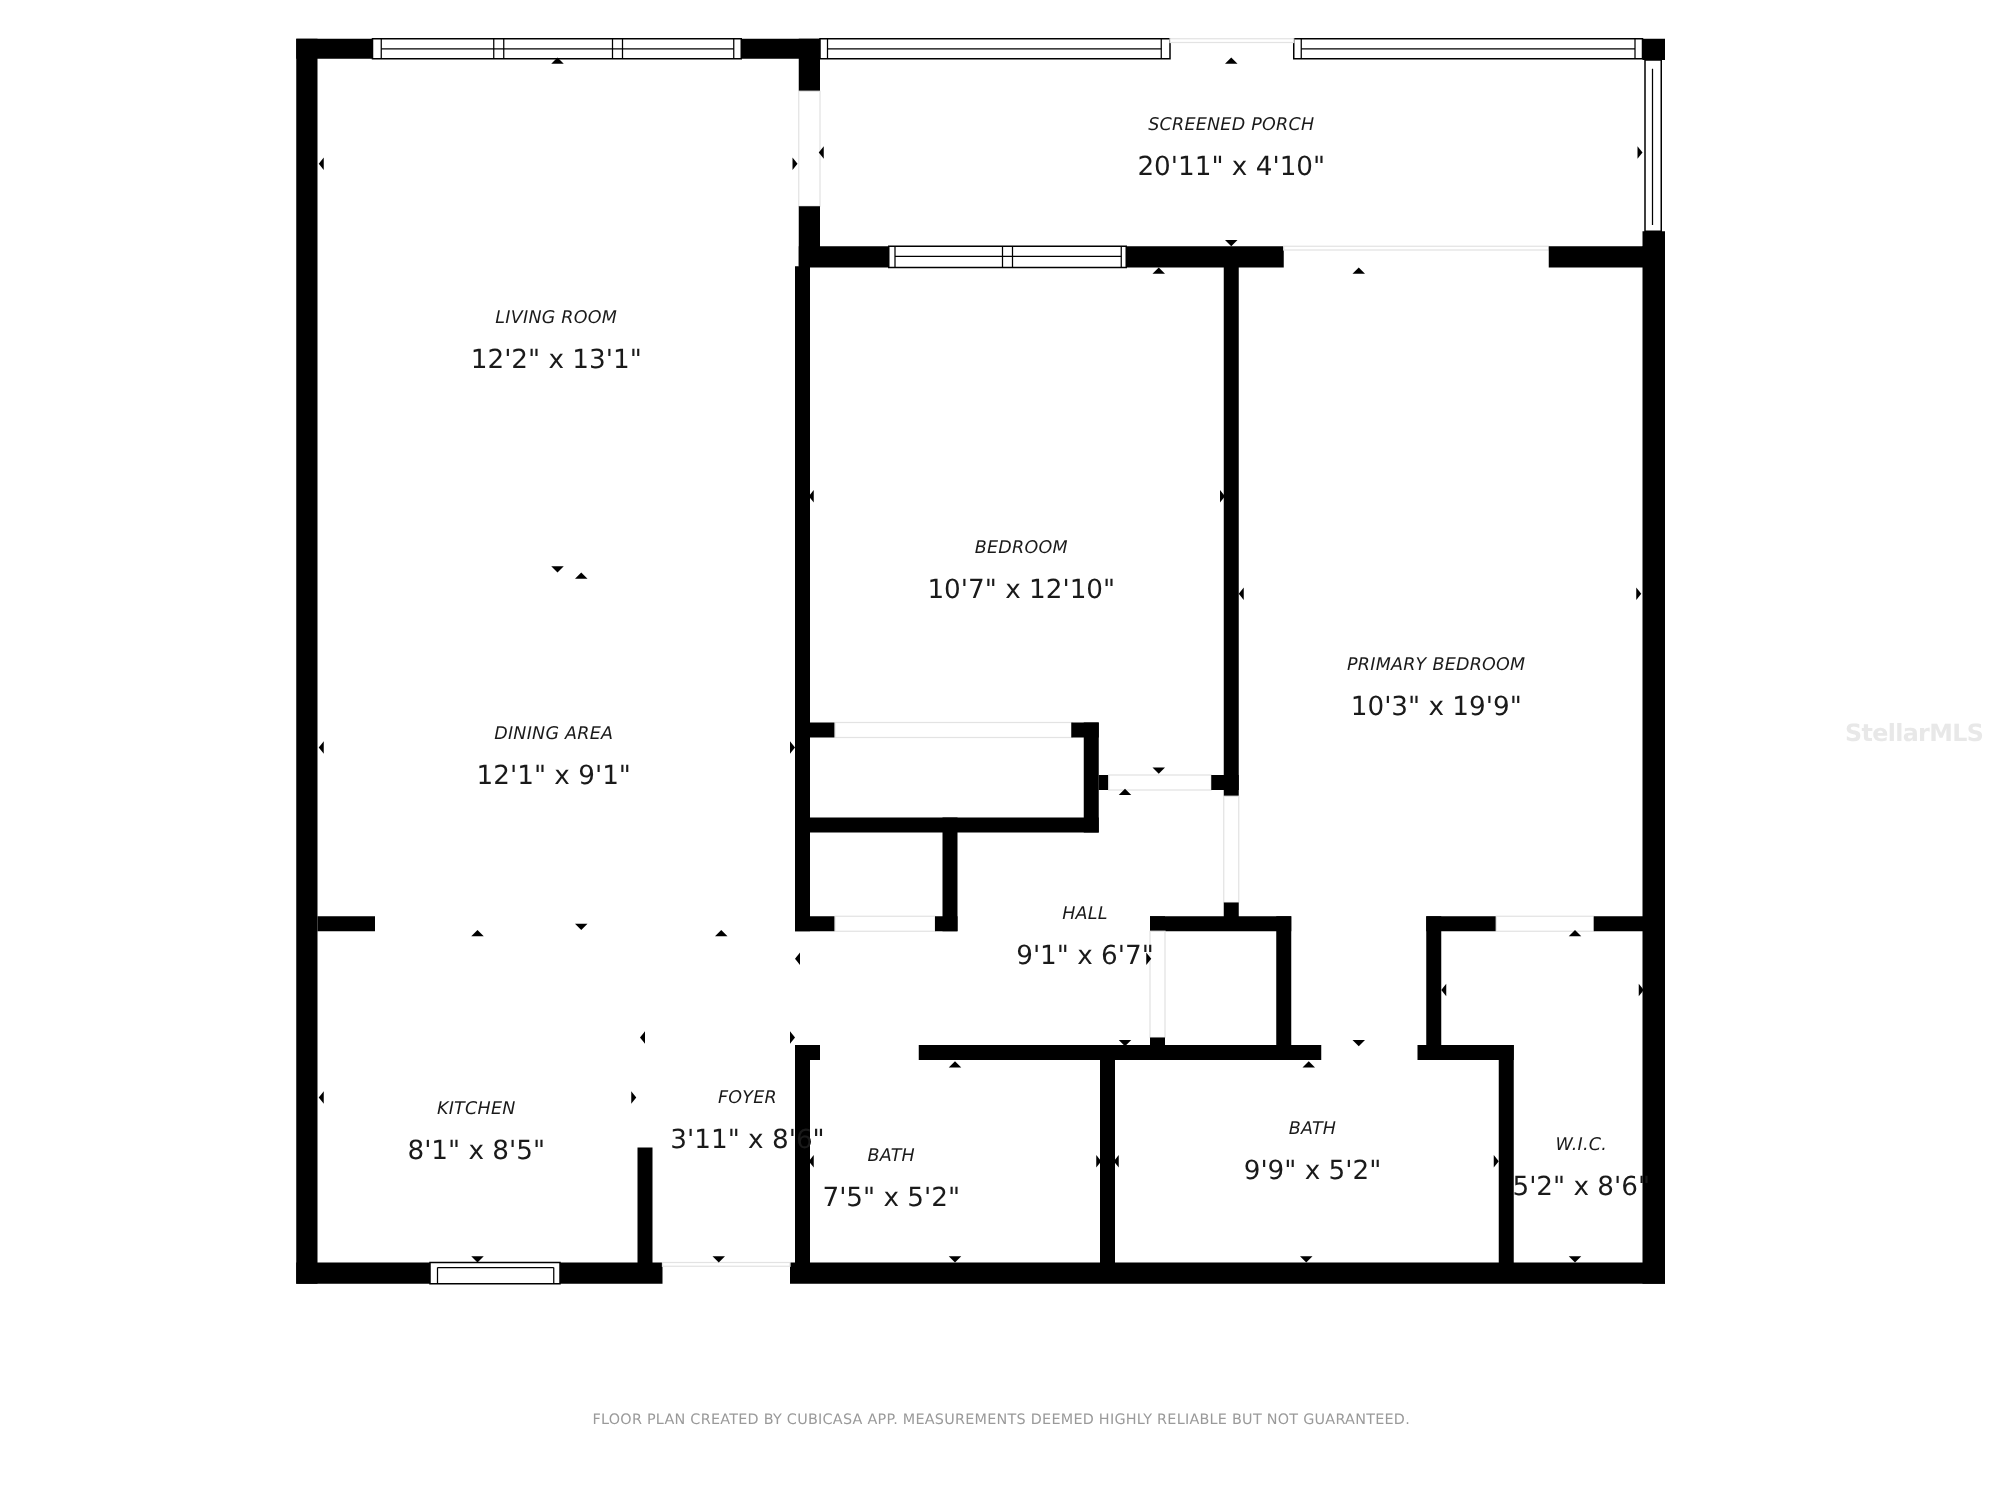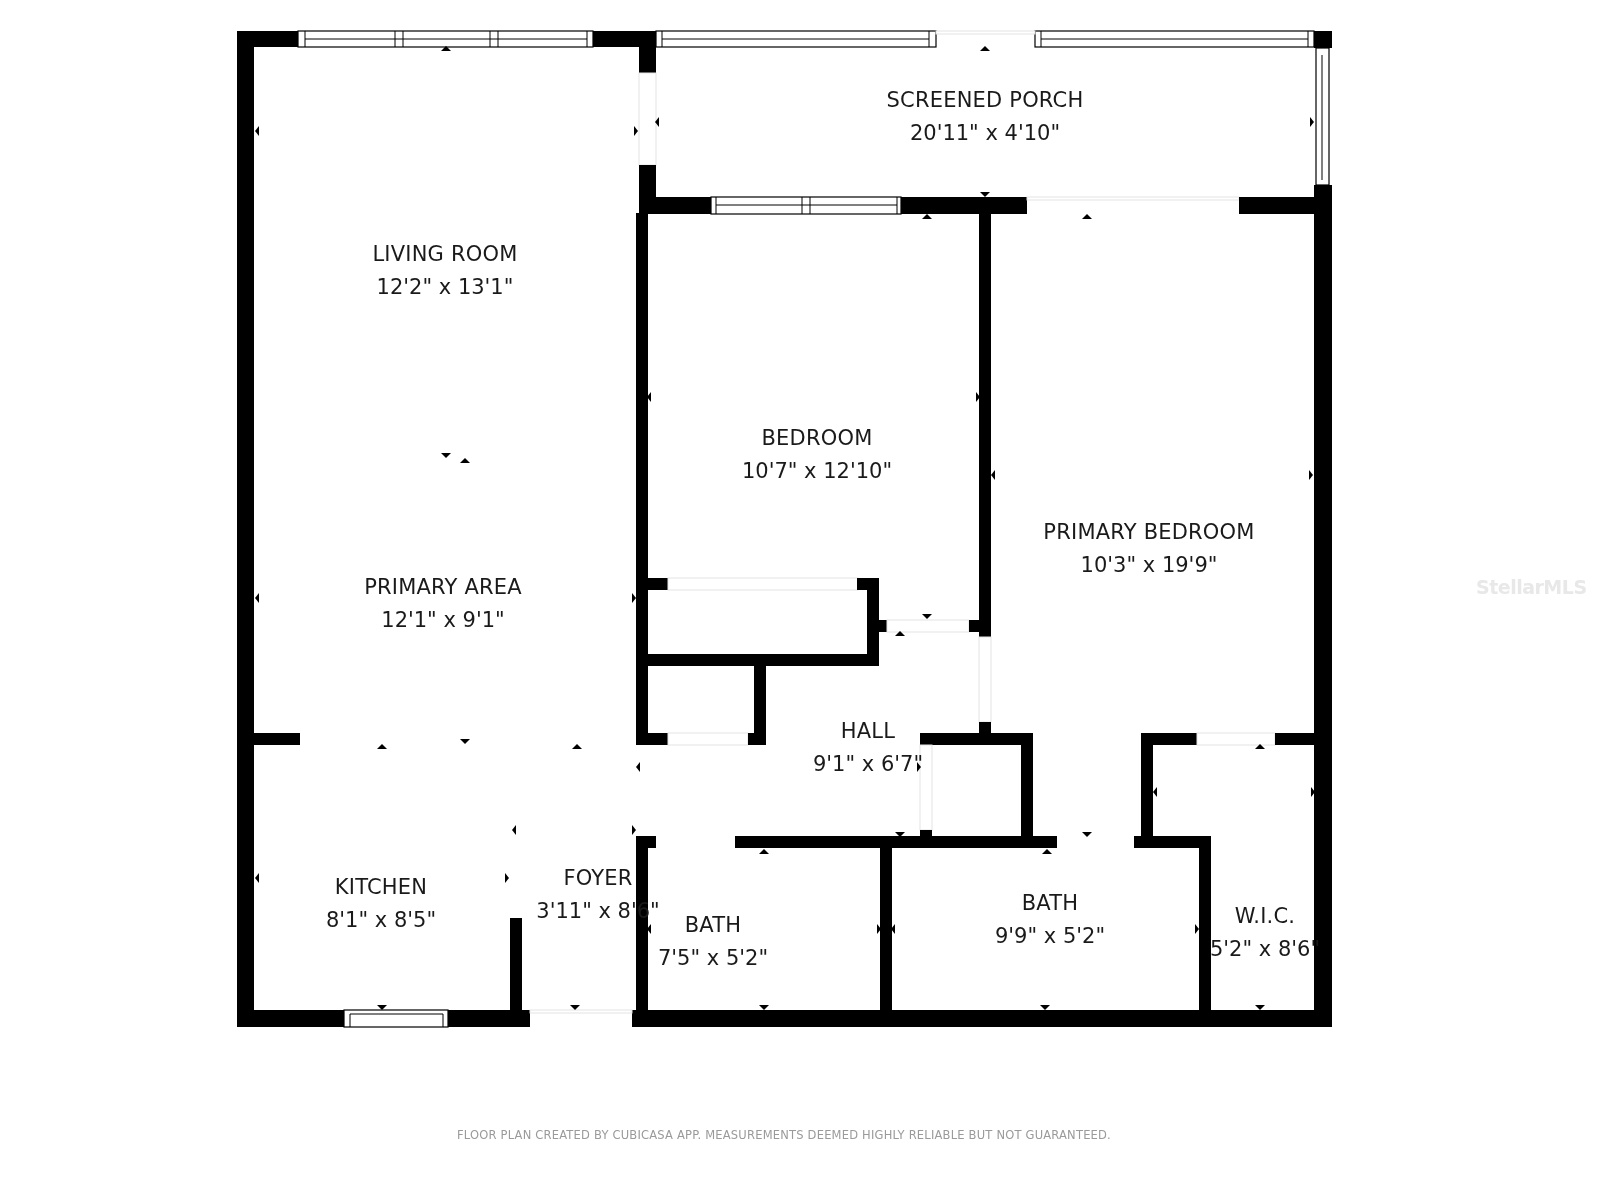--- a/index.html
+++ b/index.html
@@ -1,21 +1,21 @@
 <!DOCTYPE html>
 <html><head>
   <meta charset="utf-8">
   <style>
     html, body { margin: 0; padding: 0; background: #ffffff; }
     body { width: 1600px; height: 1200px; position: relative; overflow: hidden; font-family: "DejaVu Sans", "Liberation Sans", sans-serif; color: #1a1a1a; }
     #plan { position: absolute; left: 0; top: 0; width: 1600px; height: 1200px; }
     .room-label { position: absolute; text-align: center; transform: translateX(-50%); white-space: nowrap; line-height: 33px; }
-    .room-name { display: block; font-size: 21px; letter-spacing: 0.2px; }
+    .room-name { display: block; font-size: 14px; letter-spacing: 0.2px; font-style: italic; }
     .room-dim { display: block; font-size: 21px; }
-    .footer { position: absolute; left: 0; width: 1568px; top: 1128px; text-align: center; font-size: 11.5px; color: #9a9a9a; letter-spacing: 0.2px; }
+    .footer { position: absolute; left: 0; width: 1568px; top: 1128px; text-align: center; font-size: 11.5px; color: #9a9a9a; letter-spacing: 0.2px; padding-left: 17px; }
     .watermark { position: absolute; left: 1476px; top: 576px; font-size: 19px; color: #e8e8e8; font-weight: bold; letter-spacing: -0.5px; }
     .wall { fill: #000; }
     .win { fill: #fff; stroke: #000; stroke-width: 1.2; }
     .opening { fill: #fff; stroke: #e3e3e3; stroke-width: 1; }
     .arrow { fill: #000; }
   </style>
 </head>
 <body>
 
 <svg id="plan" viewBox="0 0 1600 1200" xmlns="http://www.w3.org/2000/svg">
@@ -189,21 +189,21 @@
 </div>
 <div class="room-label" style="left:817px; top:390px;margin-top:32px;">
   <span class="room-name">BEDROOM</span>
   <span class="room-dim">10'7" x 12'10"</span>
 </div>
 <div class="room-label" style="left:1149px; top:480px;margin-top:36px;">
   <span class="room-name">PRIMARY BEDROOM</span>
   <span class="room-dim">10'3" x 19'9"</span>
 </div>
 <div class="room-label" style="left:443px; top:571px;">
-  <span class="room-name">PRIMARY AREA</span>
+  <span class="room-name">DINING AREA</span>
   <span class="room-dim">12'1" x 9'1"</span>
 </div>
 <div class="room-label" style="left:868px; top:715px;">
   <span class="room-name">HALL</span>
   <span class="room-dim">9'1" x 6'7"</span>
 </div>
 <div class="room-label" style="left:381px; top:871px;">
   <span class="room-name">KITCHEN</span>
   <span class="room-dim">8'1" x 8'5"</span>
 </div>

